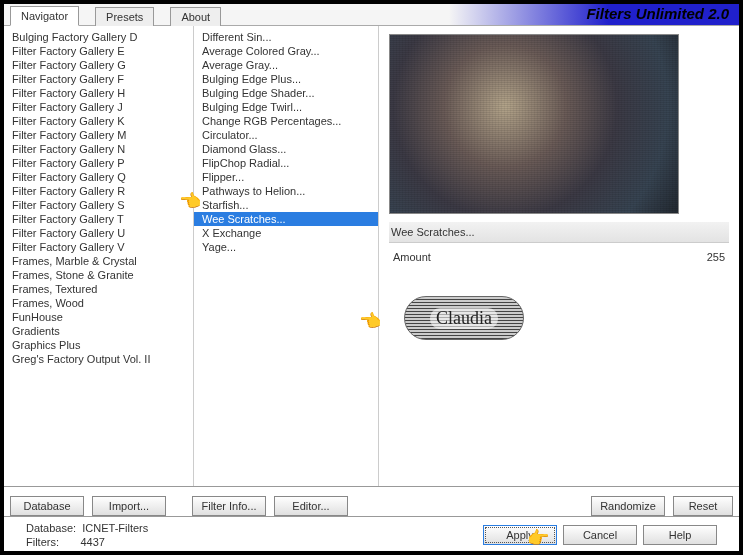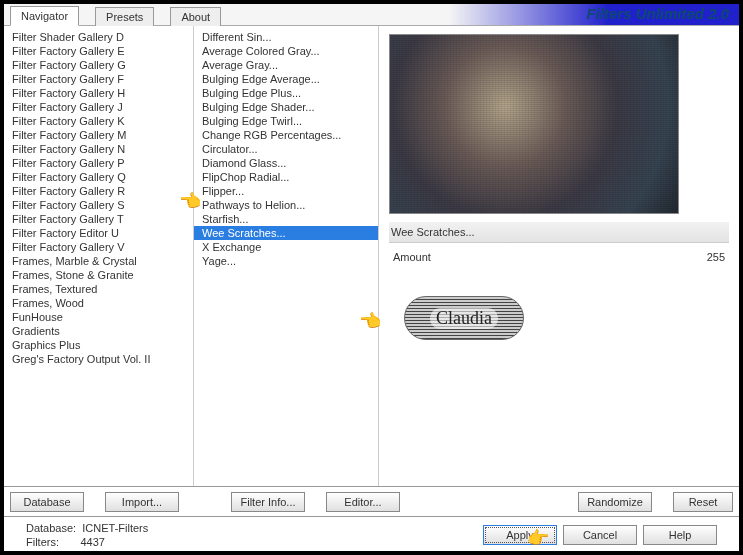--- a/index.html
+++ b/index.html
@@ -1,36 +1,36 @@
 <!DOCTYPE html>
 <html><head>
 <meta charset="utf-8">
 <style>
 *{box-sizing:border-box;margin:0;padding:0;font-family:Tahoma,Arial,sans-serif;font-size:11px;color:#333}
 body{background:#fff;width:743px;height:555px;overflow:hidden;border:4px solid #000;position:relative}
 .header{display:flex;height:22px;border-bottom:1px solid #aaa;background:#f5f5f5;position:relative}
 .header::after{content:"";position:absolute;right:0;top:0;height:100%;width:290px;background:linear-gradient(90deg,#f5f5f5 0%,#2020cc 55%,#2020cc 100%);z-index:0}
-.title{position:absolute;right:10px;top:1px;font-size:15px;font-weight:bold;font-style:italic;color:#0c4a6e;z-index:1}
+.title{position:absolute;right:10px;top:1px;font-size:15px;font-weight:bold;font-style:italic;color:#000000;z-index:1}
 .tabs{display:flex;align-items:flex-end;padding-left:6px;height:100%;z-index:1}
 .tab{padding:3px 10px;border:1px solid #999;border-bottom:none;background:#fff;margin-right:16px;position:relative;top:1px;cursor:pointer}
 .tab.active{background:#fff;border-bottom:1px solid #fff}
 .tab.inactive{background:#eee}
 .main{display:flex;height:460px}
 .col{border-right:1px solid #ccc;height:100%;overflow:hidden;position:relative}
 .col-nav{width:190px}
 .col-filters{width:185px}
 .col-preview{flex:1;padding:8px 10px}
 .list{overflow-y:scroll;height:100%;padding:4px 0}
 .list-item{padding:1px 8px;white-space:nowrap;cursor:pointer}
 .list-item.sel{background:#2a7de1;color:#fff}
 .preview-img{width:290px;height:180px;background:radial-gradient(circle at 40% 40%,#b3a48a 0%,#6a5b57 30%,#3c3a45 55%,#374452 80%,#222830 100%);border:1px solid #888;margin-bottom:8px;position:relative;overflow:hidden}
 .preview-img::after{content:"";position:absolute;inset:0;background:repeating-linear-gradient(0deg,rgba(0,0,0,.09) 0 1px,transparent 1px 2px),repeating-linear-gradient(90deg,rgba(0,0,0,.05) 0 1px,transparent 1px 3px)}
 .filter-name{padding:4px 2px;border-bottom:1px solid #ccc;background:linear-gradient(#f2f2f2,#e3e3e3);margin-bottom:6px}
 .param-row{display:flex;justify-content:space-between;padding:2px 4px}
-.btnbar{height:30px;border-top:1px solid #999;display:flex;align-items:center;padding:0 6px;gap:21px}
+.btnbar{height:30px;border-top:1px solid #999;display:flex;align-items:flex-end;padding:0 6px;gap:8px}
 .btn{padding:3px 8px;border:1px solid #888;background:linear-gradient(#fefefe,#e0e0e0);cursor:pointer;min-width:60px;text-align:center}
 .btn.wide{min-width:74px}
 .btn.focus{border:1px solid #2a7de1;outline:1px dotted #555;outline-offset:-3px}
 .spacer{flex:1}
 .footer{height:36px;border-top:1px solid #999;display:flex;align-items:center;padding:4px 22px}
 .footer-left{line-height:14px}
 .footer-right{margin-left:auto;display:flex;gap:6px;align-items:center}
 .pointer{position:absolute;font-size:18px;z-index:20;pointer-events:none}
 .watermark{position:absolute;left:400px;top:292px;z-index:30;width:120px;height:44px;background:repeating-linear-gradient(0deg,#444 0 1px,#ccc 1px 3px);border-radius:22px;display:flex;align-items:center;justify-content:center;border:1px solid #666}
 .watermark span{font-family:'Brush Script MT',cursive;font-size:18px;color:#222;background:rgba(255,255,255,.55);padding:0 6px;border-radius:10px}
@@ -46,52 +46,51 @@
     <div class="tab active">Navigator</div>
     <div class="tab inactive">Presets</div>
     <div class="tab inactive">About</div>
   </div>
   <div class="title">Filters Unlimited 2.0</div>
 </div>
 
 <div class="main">
   <div class="col col-nav">
     <div class="list" id="nav-list">
-        <div class="list-item">Filter Shader Gallery D</div>
+        <div class="list-item">Bulging Factory Gallery D</div>
         <div class="list-item">Filter Factory Gallery E</div>
         <div class="list-item">Filter Factory Gallery G</div>
         <div class="list-item">Filter Factory Gallery F</div>
         <div class="list-item">Filter Factory Gallery H</div>
         <div class="list-item">Filter Factory Gallery J</div>
         <div class="list-item">Filter Factory Gallery K</div>
         <div class="list-item">Filter Factory Gallery M</div>
         <div class="list-item">Filter Factory Gallery N</div>
         <div class="list-item">Filter Factory Gallery P</div>
         <div class="list-item">Filter Factory Gallery Q</div>
         <div class="list-item">Filter Factory Gallery R</div>
         <div class="list-item">Filter Factory Gallery S</div>
         <div class="list-item">Filter Factory Gallery T</div>
-        <div class="list-item">Filter Factory Editor U</div>
+        <div class="list-item">Filter Factory Gallery U</div>
         <div class="list-item">Filter Factory Gallery V</div>
         <div class="list-item">Frames, Marble &amp; Crystal</div>
         <div class="list-item">Frames, Stone &amp; Granite</div>
         <div class="list-item">Frames, Textured</div>
         <div class="list-item">Frames, Wood</div>
         <div class="list-item">FunHouse</div>
         <div class="list-item">Gradients</div>
         <div class="list-item">Graphics Plus</div>
         <div class="list-item">Greg's Factory Output Vol. II</div>
       </div>
   </div>
   <div class="col col-filters">
     <div class="list" id="filter-list">
         <div class="list-item">Different Sin...</div>
         <div class="list-item">Average Colored Gray...</div>
         <div class="list-item">Average Gray...</div>
-        <div class="list-item">Bulging Edge Average...</div>
         <div class="list-item">Bulging Edge Plus...</div>
         <div class="list-item">Bulging Edge Shader...</div>
         <div class="list-item">Bulging Edge Twirl...</div>
         <div class="list-item">Change RGB Percentages...</div>
         <div class="list-item">Circulator...</div>
         <div class="list-item">Diamond Glass...</div>
         <div class="list-item">FlipChop Radial...</div>
         <div class="list-item">Flipper...</div>
         <div class="list-item">Pathways to Helion...</div>
         <div class="list-item">Starfish...</div>

